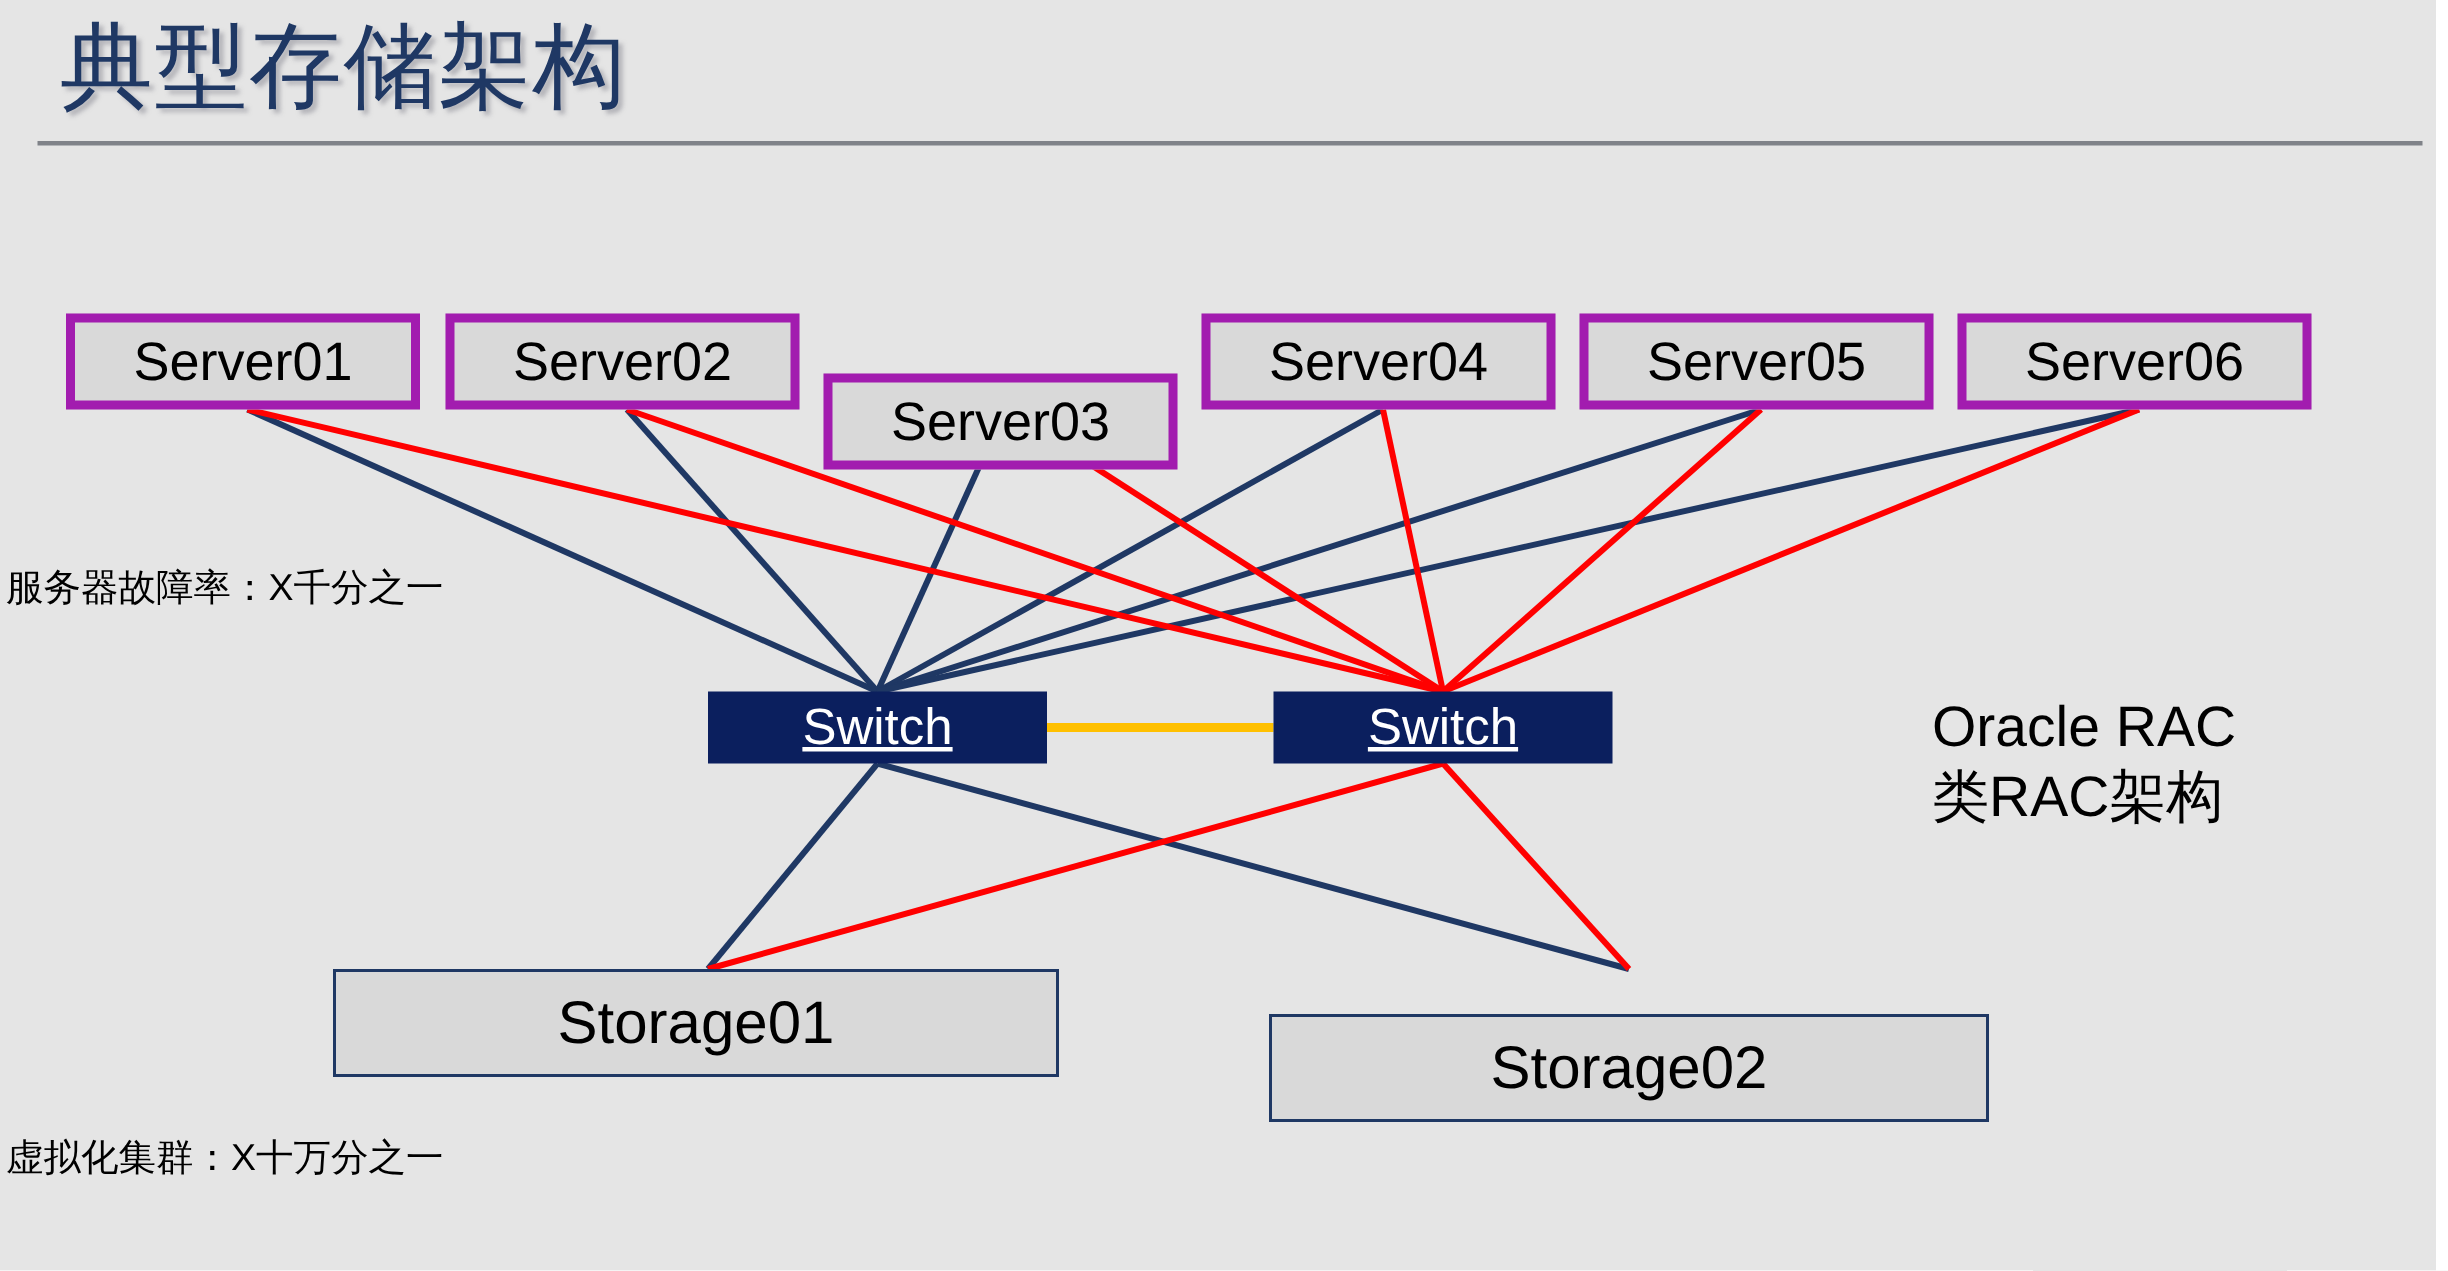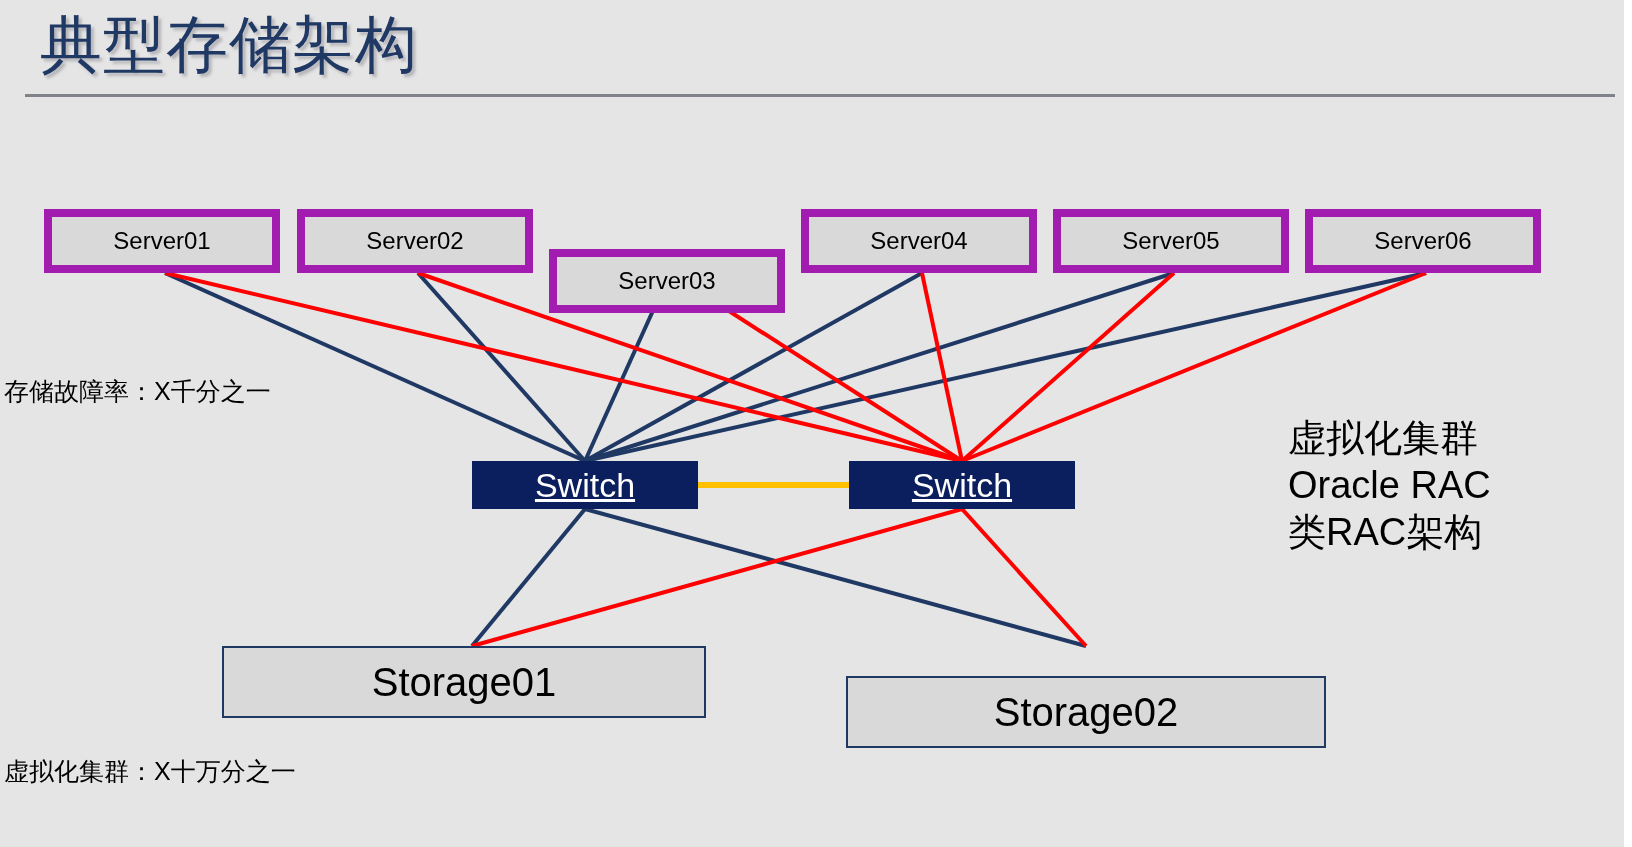--- a/index.html
+++ b/index.html
@@ -38,23 +38,23 @@
   .node {
     position: absolute;
     box-sizing: border-box;
     display: flex;
     align-items: center;
     justify-content: center;
     white-space: nowrap;
   }
   .server-node {
     background: #D9D9D9;
-    border: 8px solid #a21caf;
+    border: 6px solid #a21caf;
     color: #000000;
-    font-size: 24px;
+    font-size: 36px;
     height: 64px;
   }
   .storage-node {
     background: #D9D9D9;
     border: 2px solid #1F3864;
     color: #000000;
     font-size: 40px;
     height: 72px;
   }
   .switch-node {
@@ -141,20 +141,19 @@
     <span>Switch</span>
   </div>
 
   <div class="node storage-node" style="left: 222px; top: 646px; width: 484px; height: 72px; align-items: center;">
     <span>Storage01</span>
   </div>
   <div class="node storage-node" style="left: 846px; top: 676px; width: 480px; height: 72px;">
     <span>Storage02</span>
   </div>
 
-  <div class="note" style="left:4px; top:375px;">存储故障率：X千分之一</div>
+  <div class="note" style="left:4px; top:375px;">服务器故障率：X千分之一</div>
   <div class="note" style="left:4px; top:755px;">虚拟化集群：X十万分之一</div>
 
-  <div class="cluster-note" style="left:1288px; top:415px;">虚拟化集群</div>
   <div class="cluster-note" style="left:1288px; top:509px;">类RAC架构</div>
   <div class="cluster-note" style="left:1288px; top:462px;">Oracle RAC</div>
 
 </div>
 
 </body></html>

